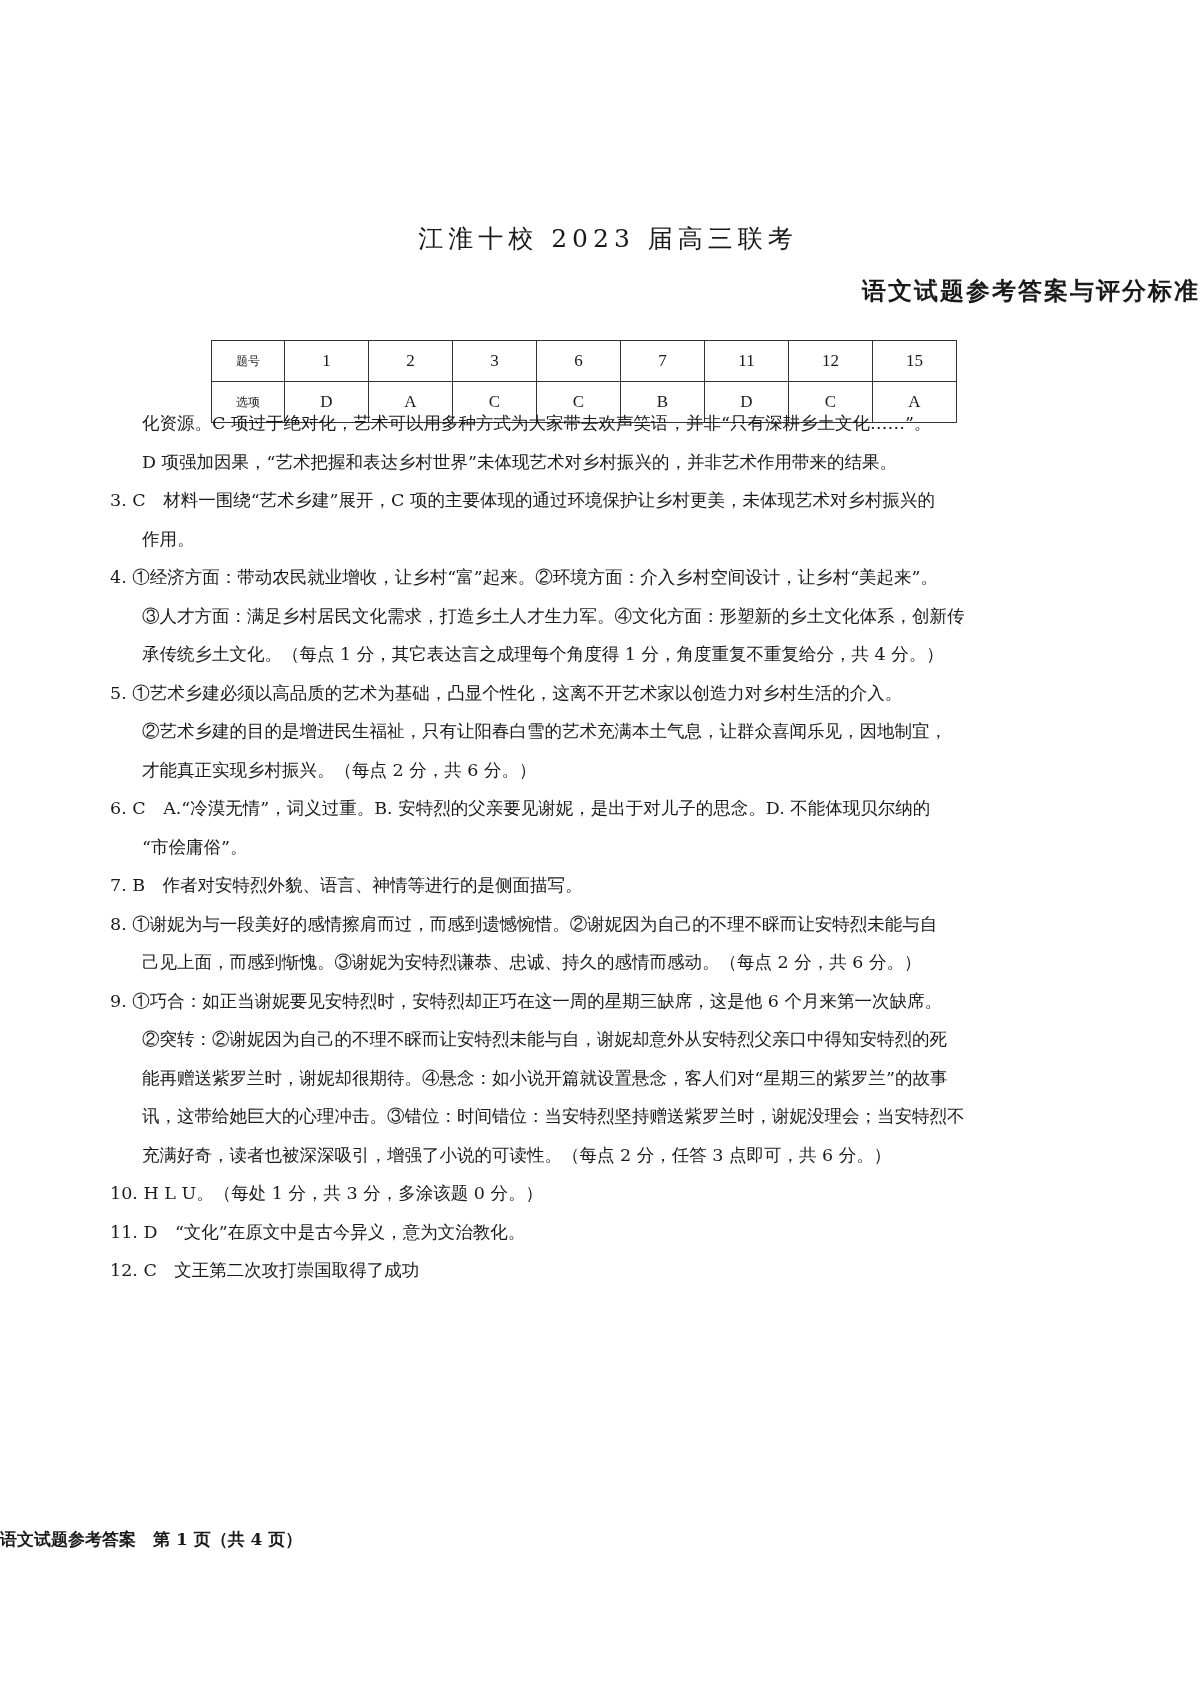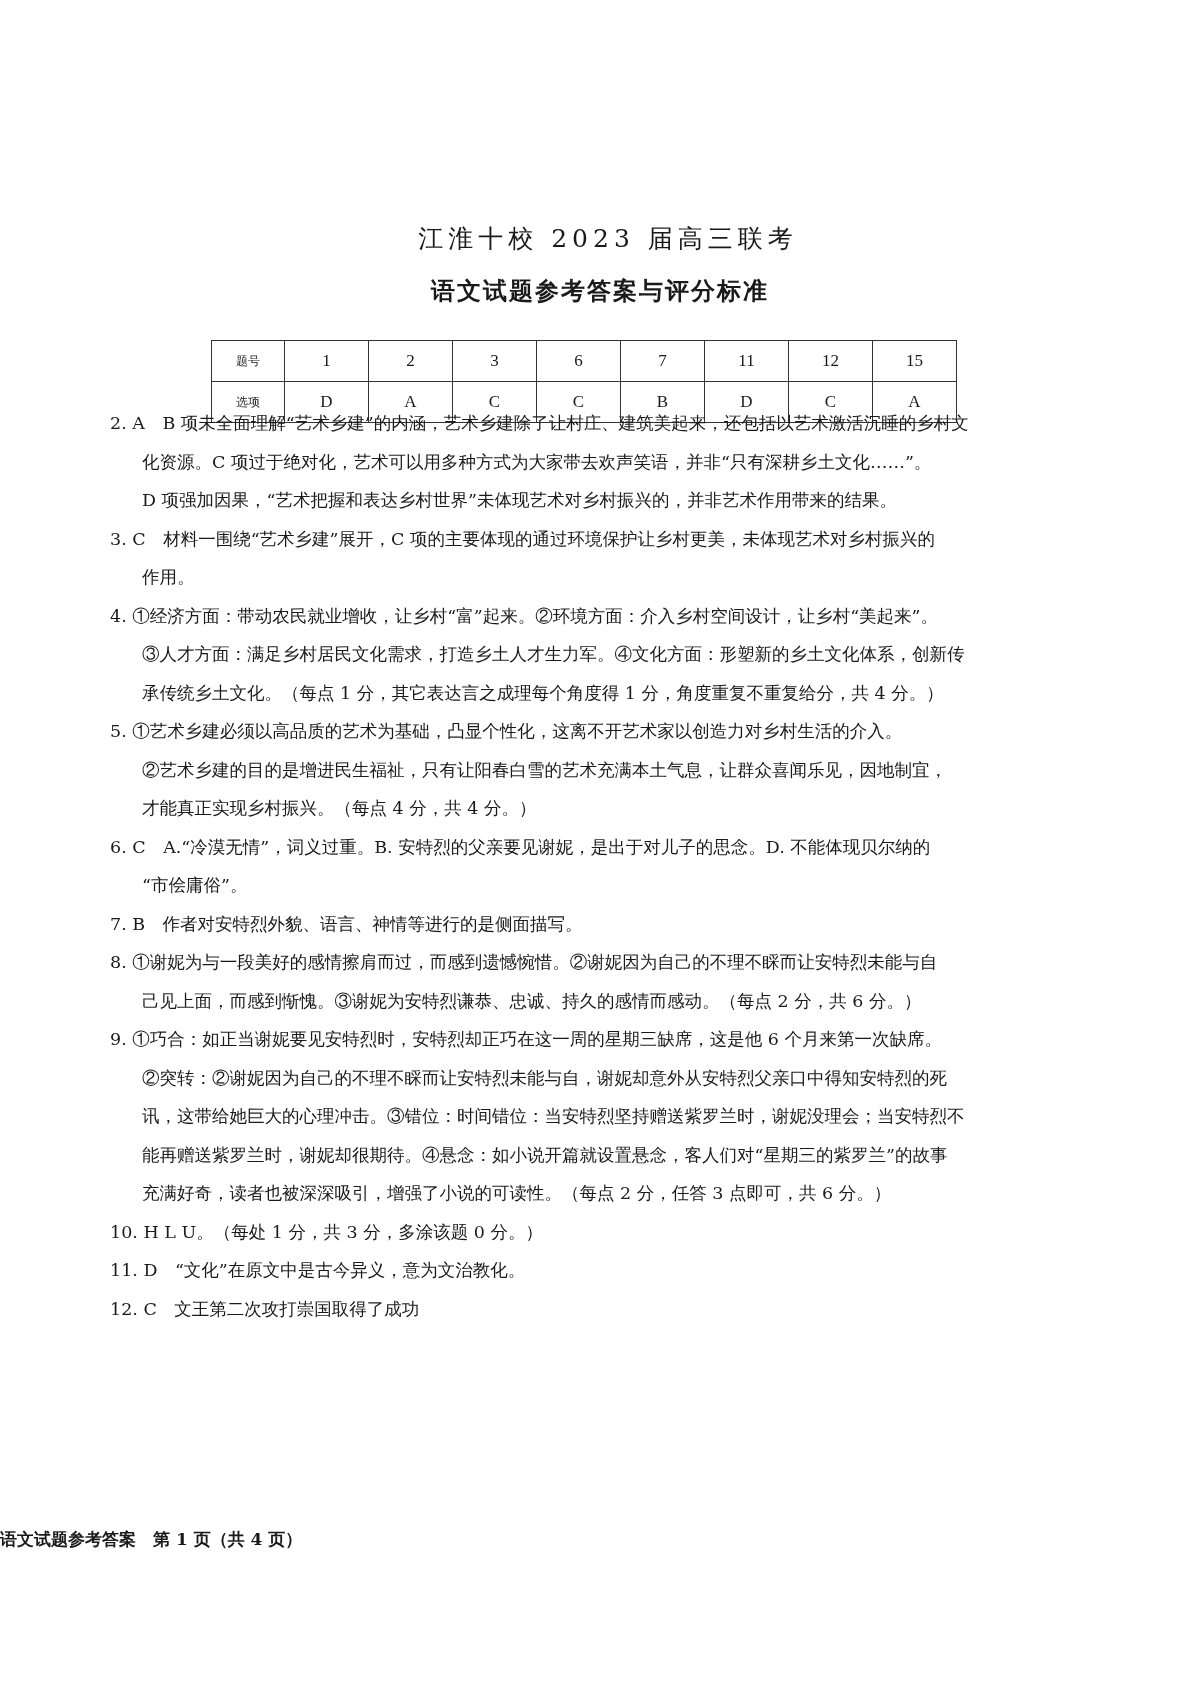--- a/index.html
+++ b/index.html
@@ -7,21 +7,21 @@
     width: 1200px; height: 1699px; position: relative; overflow: hidden;
     font-family: "DejaVu Serif", "Liberation Serif", serif;
     color: #1a1a1a;
   }
   .page { position: absolute; left: 0; top: 0; width: 1200px; height: 1699px; }
   .title1 {
     position: absolute; top: 222px; left: 0; width: 1200px; text-align: center;
     font-size: 25px; letter-spacing: 5px; font-weight: normal; margin-left: 8px;
   }
   .title2 {
-    position: absolute; top: 275px; left: 0; width: 1200px; text-align: center;
+    position: absolute; top: 275px; left: 0; width: 1200px; text-align: right;
     font-size: 24px; font-weight: bold; letter-spacing: 2px;
   }
   table.answers {
     position: absolute; top: 340px; left: 211px;
     border-collapse: collapse; font-size: 17px;
   }
   table.answers td {
     border: 1.5px solid #333; width: 83px; height: 40px;
     text-align: center; vertical-align: middle; padding: 0;
     font-family: "Liberation Serif", serif;
@@ -65,54 +65,53 @@
       <td>B</td>
       <td>D</td>
       <td>C</td>
       <td>A</td>
     </tr>
   </tbody>
     </table>
 
   <div class="body">
     <div class="item">
-      <div class="line">2. A　B 项未全面理解“艺术乡建”的内涵，艺术乡建除了让村庄、建筑美起来，还包括以艺术激活沉睡的乡村文</div>
       <div class="line indent">化资源。C 项过于绝对化，艺术可以用多种方式为大家带去欢声笑语，并非“只有深耕乡土文化……”。</div>
       <div class="line indent">D 项强加因果，“艺术把握和表达乡村世界”未体现艺术对乡村振兴的，并非艺术作用带来的结果。</div>
     </div>
     <div class="item">
       <div class="line">3. C　材料一围绕“艺术乡建”展开，C 项的主要体现的通过环境保护让乡村更美，未体现艺术对乡村振兴的</div>
       <div class="line indent">作用。</div>
     </div>
     <div class="item">
       <div class="line">4. ①经济方面：带动农民就业增收，让乡村“富”起来。②环境方面：介入乡村空间设计，让乡村“美起来”。</div>
       <div class="line indent">③人才方面：满足乡村居民文化需求，打造乡土人才生力军。④文化方面：形塑新的乡土文化体系，创新传</div>
       <div class="line indent">承传统乡土文化。（每点 1 分，其它表达言之成理每个角度得 1 分，角度重复不重复给分，共 4 分。）</div>
     </div>
     <div class="item">
       <div class="line">5. ①艺术乡建必须以高品质的艺术为基础，凸显个性化，这离不开艺术家以创造力对乡村生活的介入。</div>
       <div class="line indent">②艺术乡建的目的是增进民生福祉，只有让阳春白雪的艺术充满本土气息，让群众喜闻乐见，因地制宜，</div>
-      <div class="line indent">才能真正实现乡村振兴。（每点 4 分，共 4 分。）</div>
+      <div class="line indent">才能真正实现乡村振兴。（每点 2 分，共 6 分。）</div>
     </div>
     <div class="item">
       <div class="line">6. C　A.“冷漠无情”，词义过重。B. 安特烈的父亲要见谢妮，是出于对儿子的思念。D. 不能体现贝尔纳的</div>
       <div class="line indent">“市侩庸俗”。</div>
     </div>
     <div class="item">
       <div class="line">7. B　作者对安特烈外貌、语言、神情等进行的是侧面描写。</div>
     </div>
     <div class="item">
       <div class="line">8. ①谢妮为与一段美好的感情擦肩而过，而感到遗憾惋惜。②谢妮因为自己的不理不睬而让安特烈未能与自</div>
       <div class="line indent">己见上面，而感到惭愧。③谢妮为安特烈谦恭、忠诚、持久的感情而感动。（每点 2 分，共 6 分。）</div>
     </div>
     <div class="item">
       <div class="line">9. ①巧合：如正当谢妮要见安特烈时，安特烈却正巧在这一周的星期三缺席，这是他 6 个月来第一次缺席。</div>
       <div class="line indent">②突转：②谢妮因为自己的不理不睬而让安特烈未能与自，谢妮却意外从安特烈父亲口中得知安特烈的死</div>
+      <div class="line indent">能再赠送紫罗兰时，谢妮却很期待。④悬念：如小说开篇就设置悬念，客人们对“星期三的紫罗兰”的故事</div>
       <div class="line indent">讯，这带给她巨大的心理冲击。③错位：时间错位：当安特烈坚持赠送紫罗兰时，谢妮没理会；当安特烈不</div>
-      <div class="line indent">能再赠送紫罗兰时，谢妮却很期待。④悬念：如小说开篇就设置悬念，客人们对“星期三的紫罗兰”的故事</div>
       <div class="line indent">充满好奇，读者也被深深吸引，增强了小说的可读性。（每点 2 分，任答 3 点即可，共 6 分。）</div>
     </div>
     <div class="item">
       <div class="line">10. H L U。（每处 1 分，共 3 分，多涂该题 0 分。）</div>
     </div>
     <div class="item">
       <div class="line">11. D　“文化”在原文中是古今异义，意为文治教化。</div>
     </div>
     <div class="item">
       <div class="line">12. C　文王第二次攻打崇国取得了成功</div>

